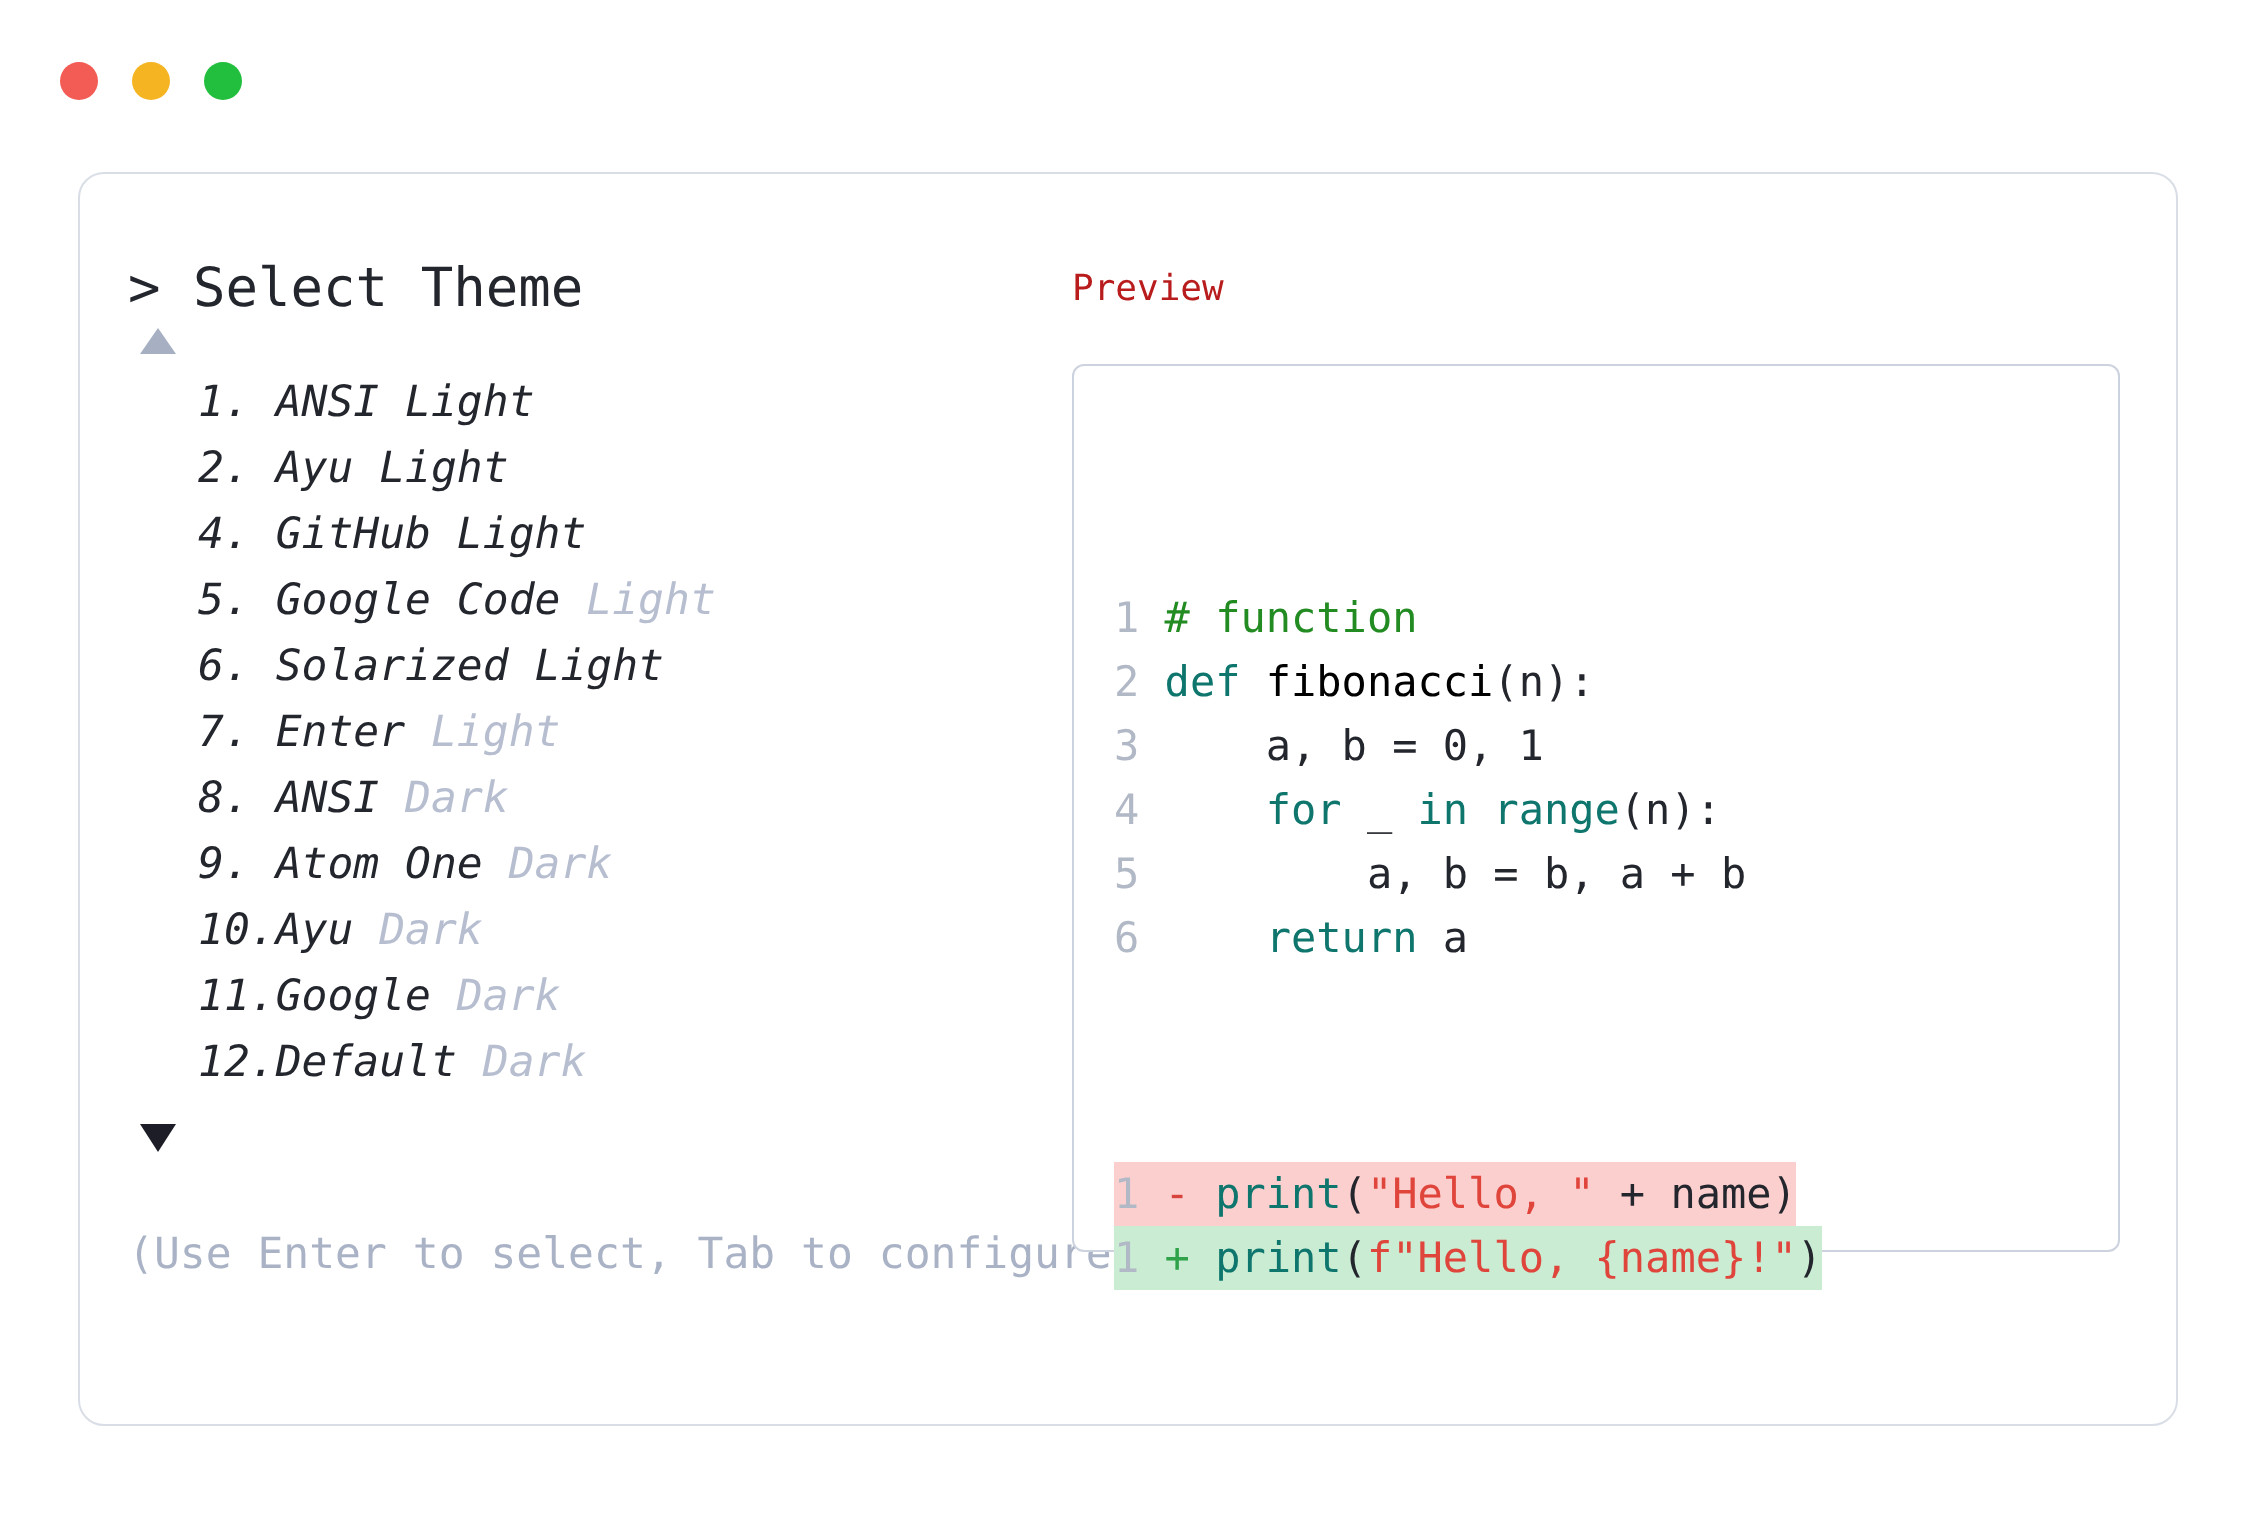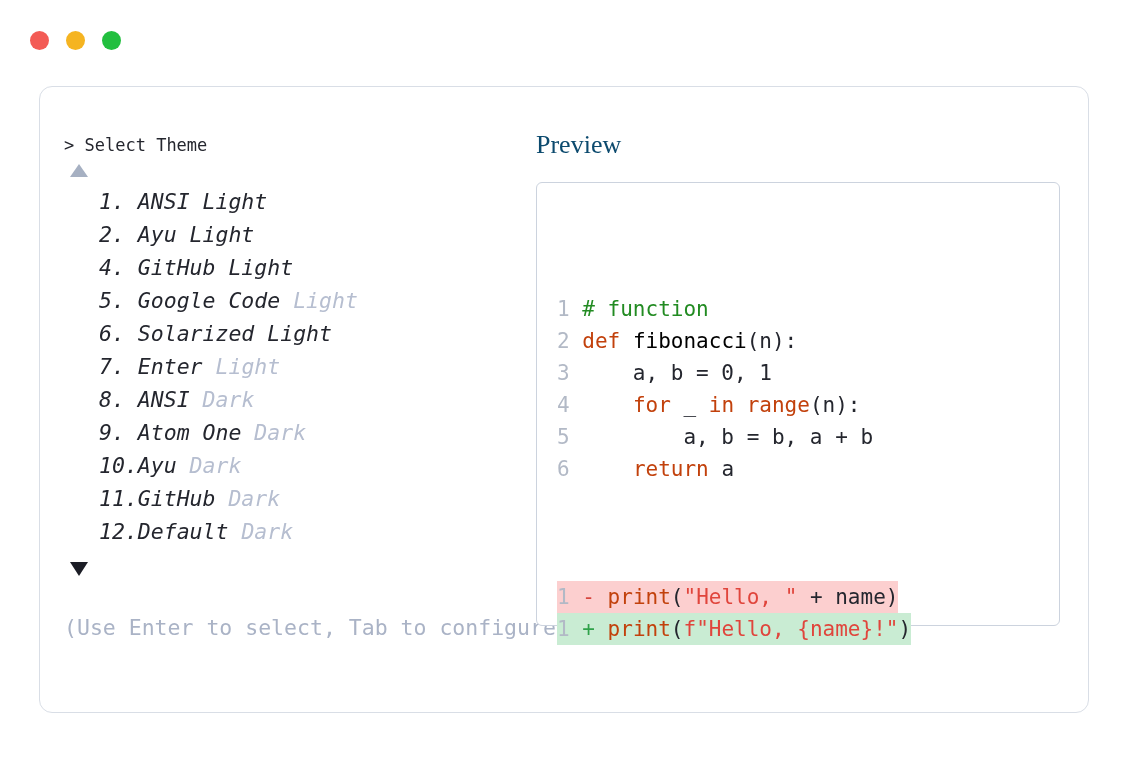--- a/index.html
+++ b/index.html
@@ -56,21 +56,21 @@
 
   
   .left-col {
     position: absolute;
     left: 24px;
     top: 44px;
     width: 470px;
   }
 
   .prompt-line {
-    font-size: 17px;
+    font-size: 27px;
     line-height: 28px;
     color: #24262e;
     letter-spacing: 0px;
     white-space: pre;
   }
   .prompt-caret { color: #24262e; }
 
   .arrow-up {
     margin-top: 5px;
     margin-left: 6px;
@@ -137,25 +137,24 @@
   }
 
   
   .right-col {
     position: absolute;
     left: 496px;
     top: 44px;
     width: 530px;
   }
   .preview-label {
-    font-size: 26px;
+    font-size: 18px;
     line-height: 28px;
-    color: #0c4a6e;
-    white-space: pre;
-    font-family: Liberation Serif, serif;
+    color: #b91c1c;
+    white-space: pre;
   }
   .preview-box {
     margin-top: 23px;
     width: 524px;
     height: 444px;
     box-sizing: border-box;
     border: 1.5px solid #ccd3de;
     border-radius: 6px;
     background: #ffffff;
     position: relative;
@@ -182,21 +181,21 @@
     display: inline-block;
   }
   .diff-wrap { height: 32px; }
   .diff-del { background: #fccfcf; }
   .diff-add { background: #c9ecd3; }
   .sign-del { color: #d6443c; }
   .sign-add { color: #2fa24a; }
 
   
   .tok-comment { color: #228B22; }
-  .tok-kw      { color: #c2410c; }
+  .tok-kw      { color: #0f766e; }
   .tok-fn      { color: #000000; }
   .tok-plain   { color: #24262e; }
   .tok-str     { color: #e0453c; }
 </style>
 </head>
 <body>
 
 <div class="titlebar">
   <span class="dot" style="background: rgb(243, 91, 85);"></span>
   <span class="dot" style="background: rgb(245, 180, 33);"></span>
@@ -215,21 +214,21 @@
       <div class="theme-list" id="theme-list">
           <div class="theme-row"><span class="row-text"><span class="row-num">1.</span><span> ANSI Light</span></span></div>
           <div class="theme-row"><span class="row-text"><span class="row-num">2.</span><span> Ayu Light</span></span></div>
           <div class="theme-row"><span class="row-text"><span class="row-num">4.</span><span> GitHub Light</span></span></div>
           <div class="theme-row"><span class="row-text"><span class="row-num">5.</span><span> Google Code</span><span class="variant-dim"> Light</span></span></div>
           <div class="theme-row"><span class="row-text"><span class="row-num">6.</span><span> Solarized Light</span></span></div>
           <div class="theme-row"><span class="row-text"><span class="row-num">7.</span><span> Enter</span><span class="variant-dim"> Light</span></span></div>
           <div class="theme-row"><span class="row-text"><span class="row-num">8.</span><span> ANSI</span><span class="variant-dim"> Dark</span></span></div>
           <div class="theme-row"><span class="row-text"><span class="row-num">9.</span><span> Atom One</span><span class="variant-dim"> Dark</span></span></div>
           <div class="theme-row"><span class="row-text"><span class="row-num">10.</span><span> Ayu</span><span class="variant-dim"> Dark</span></span></div>
-          <div class="theme-row"><span class="row-text"><span class="row-num">11.</span><span> GitHub</span><span class="variant-dim"> Dark</span></span></div>
+          <div class="theme-row"><span class="row-text"><span class="row-num">11.</span><span> Google</span><span class="variant-dim"> Dark</span></span></div>
           <div class="theme-row"><span class="row-text"><span class="row-num">12.</span><span> Default</span><span class="variant-dim"> Dark</span></span></div>
         </div>
 
       <div class="arrow-down"></div>
     </div>
 
     <div class="hint">(Use Enter to select, Tab to configure scope, Esc to close)</div>
 
     <div class="right-col">
       <div class="preview-label">Preview</div>

